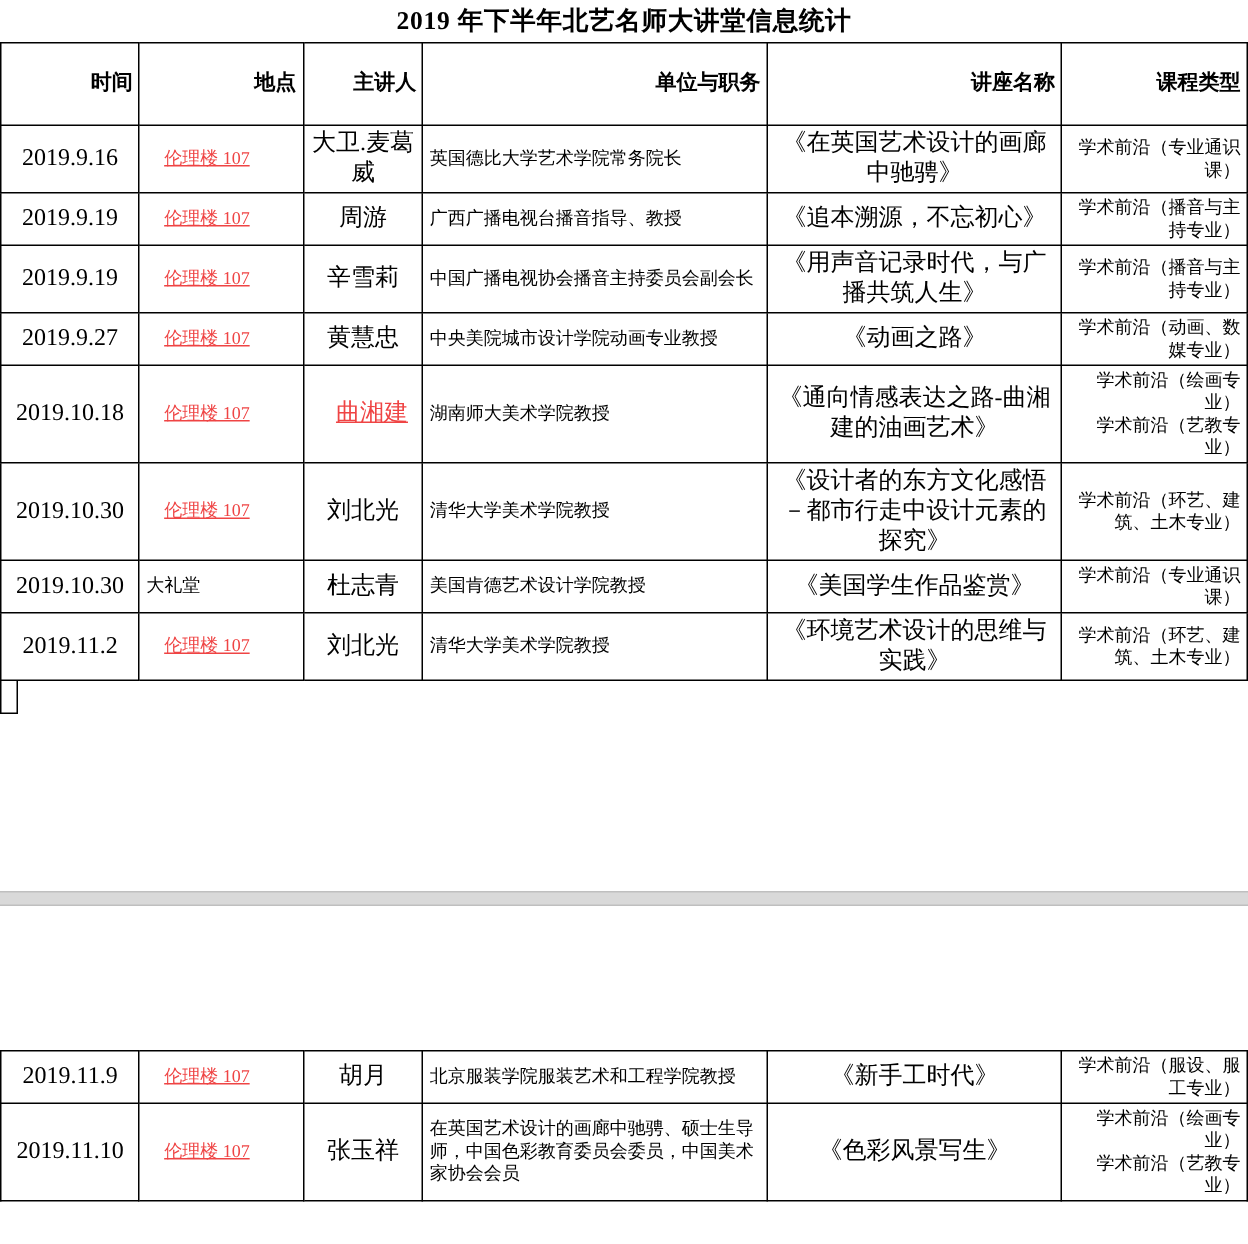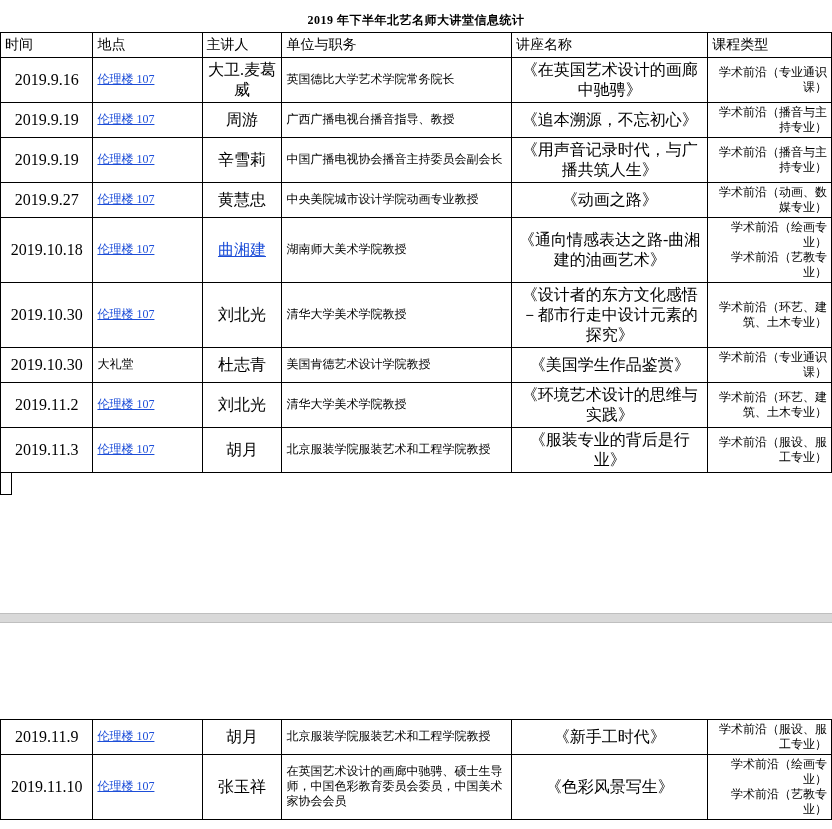--- a/index.html
+++ b/index.html
@@ -16,54 +16,55 @@
   }
   .page {
     position: relative;
     width: 832px;
     height: 829px;
   }
   .doc-title {
     text-align: center;
     font-family: "Liberation Serif", serif;
     font-weight: bold;
-    font-size: 12px;
+    font-size: 17px;
     letter-spacing: 0.5px;
-    padding: 12px 0 3px 0;
+    padding: 2px 0 3px 0;
     margin: 0;
   }
   table.info-table {
     border-collapse: collapse;
     width: 832px;
     table-layout: fixed;
     font-size: 12px;
   }
   table.info-table td, table.info-table th {
     border: 1px solid #000000;
     padding: 2px 4px;
     vertical-align: middle;
     font-weight: normal;
     line-height: 1.25;
     word-break: break-all;
   }
   table.info-table thead th {
-    text-align: left;
-    font-weight: normal;
+    text-align: right;
+    font-weight: bold;
     font-size: 14px;
-    padding: 3px 4px;
+    padding: 18px 4px;
   }
   .c-time { width: 80px; text-align: center; font-size: 16px; }
   .c-place { width: 96px; text-align: left; font-size: 12px; }
   .c-speaker { width: 68px; text-align: center; font-size: 16px; }
   .c-unit { width: 212px; text-align: left; font-size: 12px; }
   .c-lecture { width: 180px; text-align: center; font-size: 16px; }
   .c-type { width: 110px; text-align: left; font-size: 12px; margin-top: 40px; }
   .underlined {
     text-decoration: underline;
-    color: #1d4ed8;
+    color: #ef4444;
+    margin-left: 12px;
   }
   .small-en {
     font-family: "Liberation Serif", serif;
   }
   .spacer-block {
     height: 118px;
     width: 832px;
   }
   .page-break {
     width: 832px;
@@ -177,30 +178,20 @@
       <tr>
         <td class="c-time">2019.11.2</td>
         <td class="c-place"><span class="underlined">伦理楼 107</span></td>
         <td class="c-speaker">刘北光</td>
         <td class="c-unit">清华大学美术学院教授</td>
         <td class="c-lecture">《环境艺术设计的思维与实践》</td>
         <td class="c-type type-multi">
             <span>学术前沿（环艺、建筑、土木专业）</span>
           </td>
       </tr>
-      <tr>
-        <td class="c-time">2019.11.3</td>
-        <td class="c-place"><span class="underlined">伦理楼 107</span></td>
-        <td class="c-speaker">胡月</td>
-        <td class="c-unit">北京服装学院服装艺术和工程学院教授</td>
-        <td class="c-lecture">《服装专业的背后是行业》</td>
-        <td class="c-type type-multi">
-            <span>学术前沿（服设、服工专业）</span>
-          </td>
-      </tr>
     </tbody>
   </table>
 
   <div class="stub-cell"></div>
 
   <div class="spacer-block"></div>
 
   <div class="page-break"></div>
 
   <div class="gap-after-break"></div>

